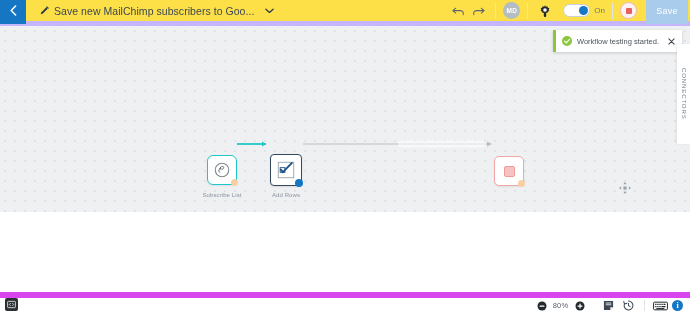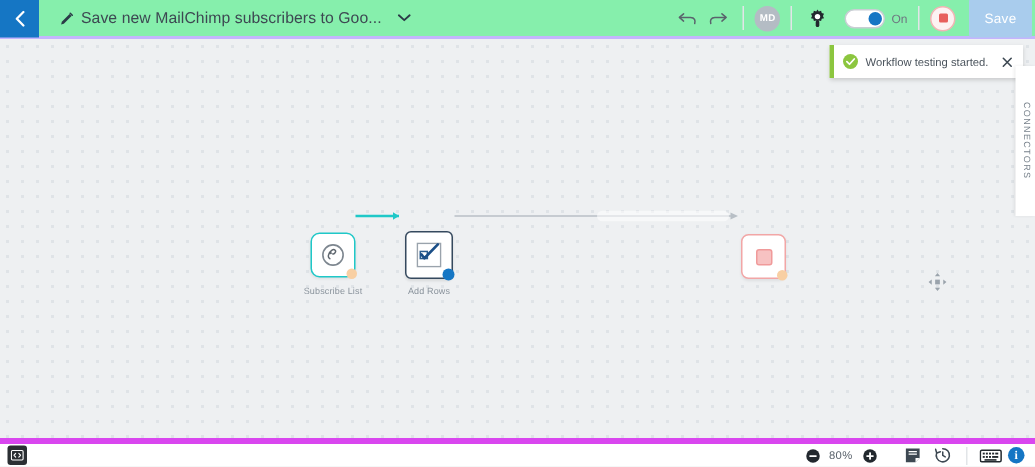--- a/index.html
+++ b/index.html
@@ -19,22 +19,22 @@
     width: 690px;
     height: 311px;
     background: #ffffff;
   }
 
   
   #header {
     position: absolute;
     left: 0; top: 0;
     width: 690px; height: 26px;
-    background: #86efac;
-    border-bottom: 2px solid #c4b5fd;
+    background: #fde047;
+    border-bottom: 5px solid #c4b5fd;
     display: flex;
     align-items: center;
     box-sizing: border-box;
   }
   #back-btn {
     width: 26px; height: 26px;
     background: #1576c4;
     display: flex;
     align-items: center;
     justify-content: center;
@@ -149,21 +149,21 @@
     align-items: center;
     justify-content: center;
     cursor: pointer;
     letter-spacing: 0.2px;
   }
 
   
   #canvas {
     position: absolute;
     left: 0; top: 26px;
-    width: 690px; height: 266px;
+    width: 690px; height: 186px;
     background-color: #eef0f2;
     background-image: radial-gradient(#dfe3e7 1px, transparent 1px);
     background-size: 10px 10px;
     background-position: 0px 0px;
     overflow: hidden;
   }
 
   
   #toast {
     position: absolute;
@@ -281,23 +281,23 @@
     left: 618px; top: 155px;
     width: 14px; height: 14px;
   }
 
   
   #bottombar {
     position: absolute;
     left: 0; bottom: 0;
     width: 690px; height: 19px;
     background: #ffffff;
-    border-top: 4px solid #d946ef;
-    display: flex;
-    align-items: center;
+    border-top: 6px solid #d946ef;
+    display: flex;
+    align-items: flex-start;
     box-sizing: border-box;
   }
   #code-btn {
     width: 13px; height: 13px;
     background: #2b2f33;
     border-radius: 2px;
     margin-left: 5px;
     display: flex;
     align-items: center;
     justify-content: center;

